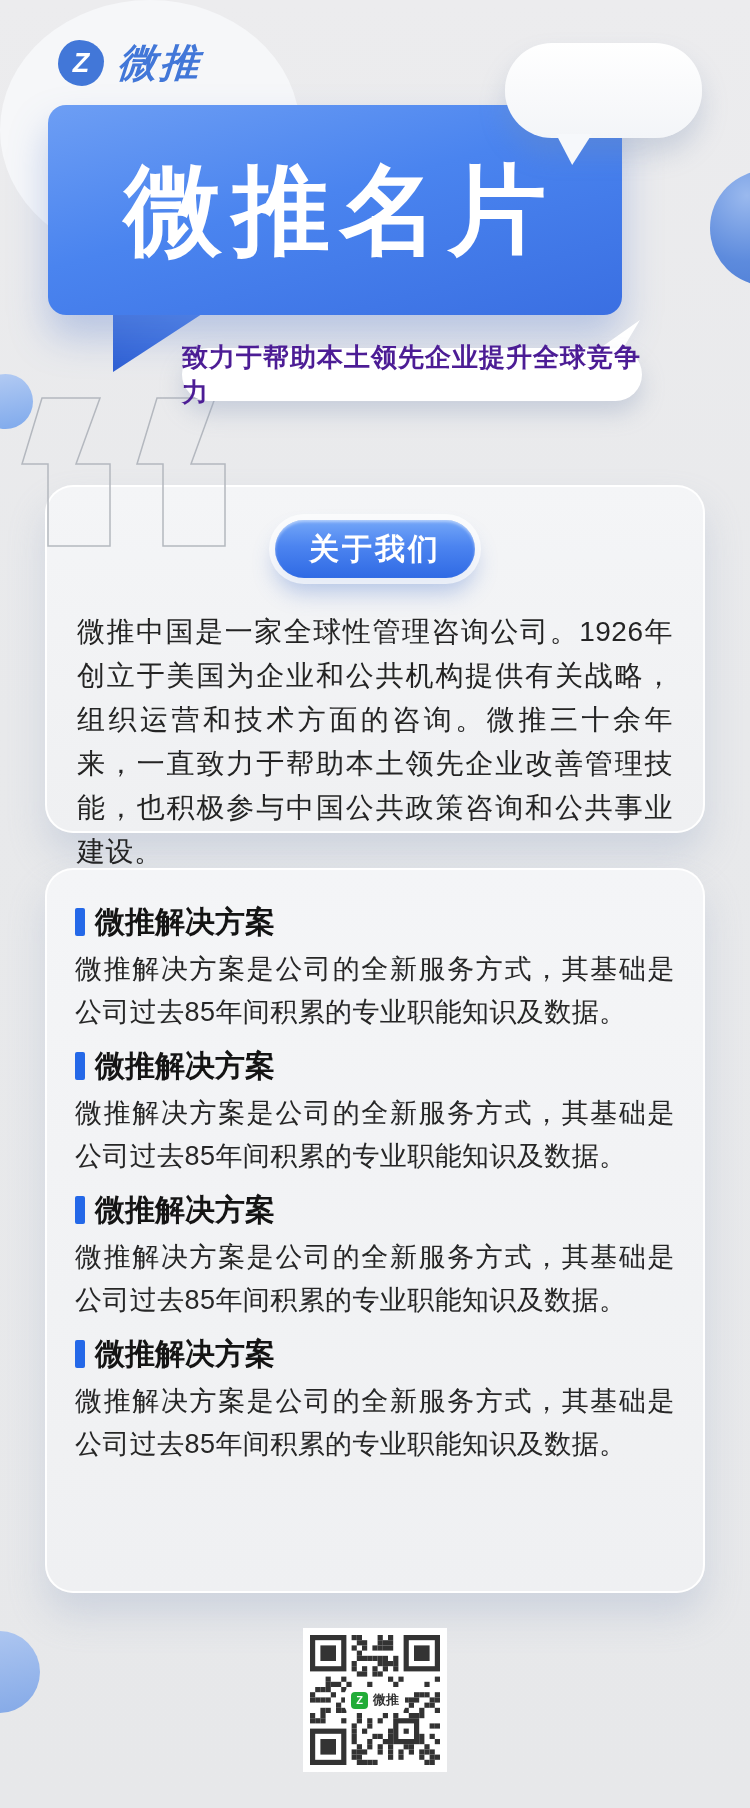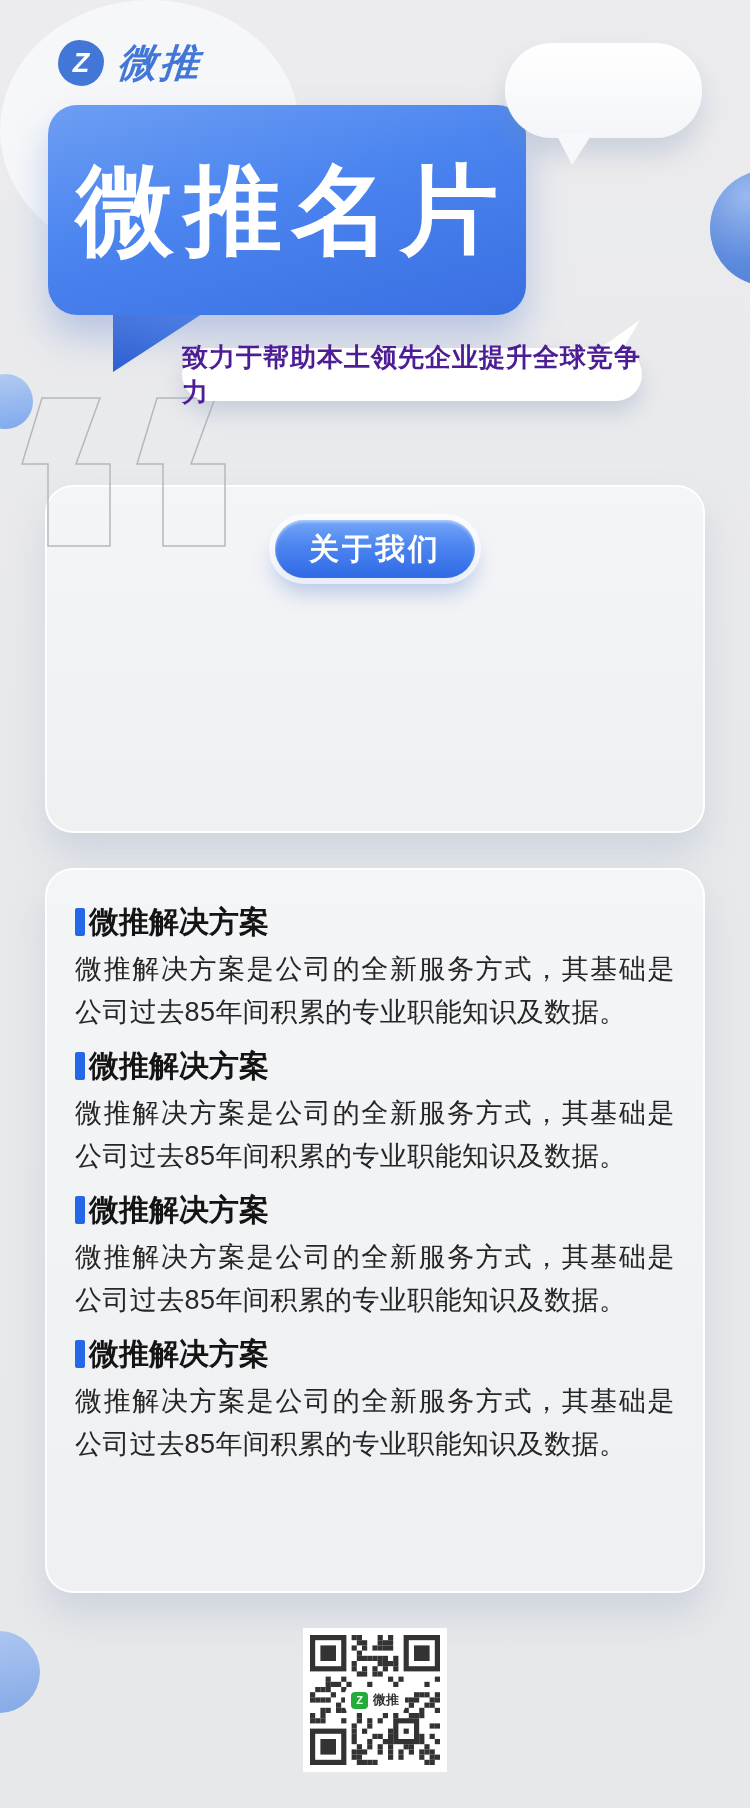--- a/index.html
+++ b/index.html
@@ -18,21 +18,21 @@
   .logo-row{position:absolute;left:58px;top:36px;display:flex;align-items:center;gap:14px;}
   .logo-mark{
     width:46px;height:46px;background:var(--logo-blue);
     border-radius:46% 54% 48% 52% / 52% 46% 54% 48%;
     display:flex;align-items:center;justify-content:center;
     color:#fff;font-weight:900;font-size:27px;font-style:italic;
   }
   .logo-text{color:var(--logo-blue);font-size:39px;font-weight:900;font-style:italic;letter-spacing:3px;transform:skewX(-4deg);}
   
   .hero-bubble{
-    position:absolute;left:48px;top:105px;width:478px;height:210px;border-radius:29px;
+    position:absolute;left:48px;top:105px;width:574px;height:210px;border-radius:18px;
     background:linear-gradient(165deg,#6d9ef4 0%,#4a84ef 45%,#3a6fe2 100%);
     box-shadow:0 22px 38px rgba(90,125,205,.35);
     display:flex;align-items:center;justify-content:center;z-index:2;
   }
   .hero-bubble-tail{
     position:absolute;left:113px;top:312px;width:92px;height:60px;z-index:1;
     background:linear-gradient(200deg,#4a80ec,#2f5fd2);
     clip-path:polygon(0 0,100% 0,0 100%);
   }
   .hero-title{color:#fff;font-size:98px;font-weight:900;letter-spacing:10px;line-height:1;text-indent:10px;}
@@ -87,21 +87,21 @@
   .card-about .badge-pill{margin-top:33px;}
   .card-services .badge-pill{margin-top:30px;}
   .about-paragraph{
     padding:32px 30px 0 30px;
     font-size:28px;line-height:44px;color:#242424;text-align:justify;
     letter-spacing:.5px;
   }
   .service-list{padding:34px 28px 0 28px;}
   .service-item{margin-bottom:14px;}
   .service-title{
-    display:flex;align-items:center;gap:4px;
+    display:flex;align-items:center;gap:10px;
     font-size:30px;font-weight:800;color:#141414;line-height:36px;margin-bottom:8px;
   }
   .service-title .bar{display:inline-block;width:10px;height:28px;border-radius:2px;background:#2468e8;}
   .service-desc{font-size:27px;line-height:43px;color:#262626;text-align:justify;letter-spacing:.4px;}
   
   .qr-wrap{
     position:absolute;left:303px;top:1628px;width:144px;height:144px;background:#fff;
     display:flex;align-items:center;justify-content:center;
   }
   .qr-wrap svg{display:block;}
@@ -145,20 +145,21 @@
     <span>致力于帮助本土领先企业提升全球竞争力</span>
   </div>
 
   <svg class="quotes" width="240" height="160" viewBox="0 0 240 160">
     <path d="M30 4 H88 L64 70 H98 V152 H36 V70 H10 Z" fill="none" stroke="#b4b8bf" stroke-width="1.5"></path>
     <path d="M145 4 H203 L179 70 H213 V152 H151 V70 H125 Z" fill="none" stroke="#b4b8bf" stroke-width="1.5"></path>
   </svg>
 
   <section class="card card-about">
     <button class="badge-pill">关于我们</button>
+    <p class="about-paragraph">微推中国是一家全球性管理咨询公司。1926年创立于美国为企业和公共机构提供有关战略，组织运营和技术方面的咨询。微推三十余年来，一直致力于帮助本土领先企业改善管理技能，也积极参与中国公共政策咨询和公共事业建设。</p>
   </section>
 
   <section class="card card-services">
     <div class="service-list">
 
       <div class="service-item">
         <div class="service-title">
           <span class="bar"></span>
           <span>微推解决方案</span>
         </div>

